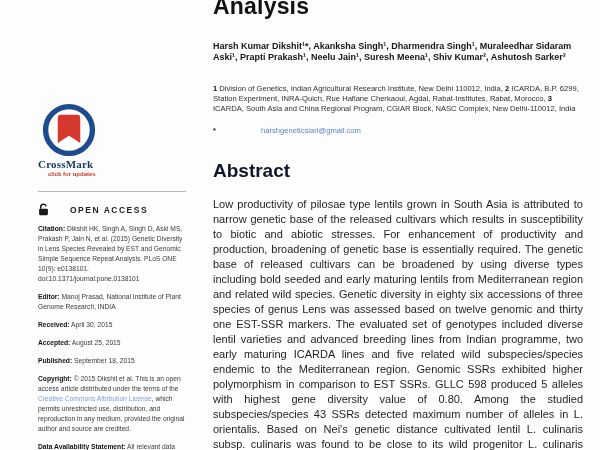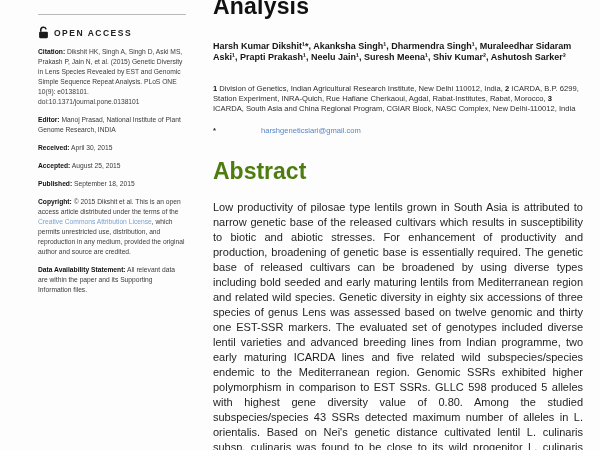--- a/index.html
+++ b/index.html
@@ -11,47 +11,55 @@
   .page{position:relative;width:600px;height:450px;background:#fdfdfd;overflow:hidden;}
 
   
   .sidebar{position:absolute;left:38px;top:0;width:148px;}
   .crossmark{margin-top:103px;width:80px;}
   .crossmark .cm-logo{display:block;margin-left:4px;}
   .cm-name{font-family:"Liberation Serif","DejaVu Serif",serif;font-weight:bold;
     font-size:11px;color:#15365f;letter-spacing:.2px;margin-top:1px;}
   .cm-tagline{font-size:6px;color:#c3392e;font-weight:bold;margin-top:1px;margin-left:10px;}
   .side-rule{border:none;border-top:1px solid #b9b9b9;margin:14px 0 0 0;width:148px;}
-  .oa-row{margin-top:11px;display:flex;align-items:center;gap:5px;}
+  .oa-row{margin-top:11px;display:flex;align-items:center;gap:21px;}
   .oa-label{font-size:8.5px;font-weight:bold;letter-spacing:1.5px;color:#222;}
   .meta{font-size:6.7px;line-height:10px;color:#3a3a3a;margin:8px 0 0 0;text-align:left;}
   .meta b{color:#111;}
   .meta .link{color:#7aa3d4;text-decoration:none;cursor:pointer;}
 
   
   .main{position:absolute;left:213px;top:0;width:370px;}
   .article-title{font-size:23px;line-height:26px;font-weight:bold;color:#111;
     margin:-7px 0 0 0;letter-spacing:.2px;}
   .authors{font-size:9px;font-weight:bold;line-height:10.6px;margin-top:22px;color:#161616;}
   .affiliations{font-size:7.6px;line-height:10px;margin-top:22px;color:#2e2e2e;}
   .affiliations b{color:#111;}
   .email-line{font-size:7.6px;margin-top:12px;}
   .email-star{color:#222;font-weight:bold;}
   .email-link{color:#5585c6;text-decoration:none;cursor:pointer;padding-left:43px;}
-  .abstract-heading{font-size:23px;font-weight:600;color:#4d7c0f;margin-top:26px;line-height:20px;}
+  .abstract-heading{font-size:19px;font-weight:600;color:#0f172a;margin-top:26px;line-height:20px;}
   .abstract-body{font-size:11px;line-height:15px;text-align:justify;color:#1f1f1f;}
   .main-rule{border:none;border-top:1px solid #9a9a9a;margin:9px 0 0 0;width:368px;}
 </style>
 </head>
 <body>
 
 <div class="page">
 
   <div class="sidebar">
 
+    <div class="crossmark">
+      <svg class="cm-logo" width="54" height="54" viewBox="0 0 60 60">
+        <circle cx="30" cy="30" r="26" fill="#ffffff" stroke="#1e4b8f" stroke-width="6"></circle>
+        <path d="M21 13 h18 q3.5 0 3.5 3.5 v28 l-12.5 -8 -12.5 8 v-28 q0 -3.5 3.5 -3.5 z" fill="#d6372e"></path>
+      </svg>
+      <div class="cm-name">CrossMark</div>
+      <div class="cm-tagline">click for updates</div>
+    </div>
 
     <hr class="side-rule">
 
     <div class="oa-row">
       <svg width="11" height="13" viewBox="0 0 12 14">
         <path d="M3 6.2 V4.2 a3 3 0 0 1 5.9 -0.6" fill="none" stroke="#1a1a1a" stroke-width="1.7"></path>
         <rect x="1.2" y="6.2" width="9.6" height="7" rx="1.2" fill="#1a1a1a"></rect>
       </svg>
       <span class="oa-label">OPEN ACCESS</span>
     </div>

